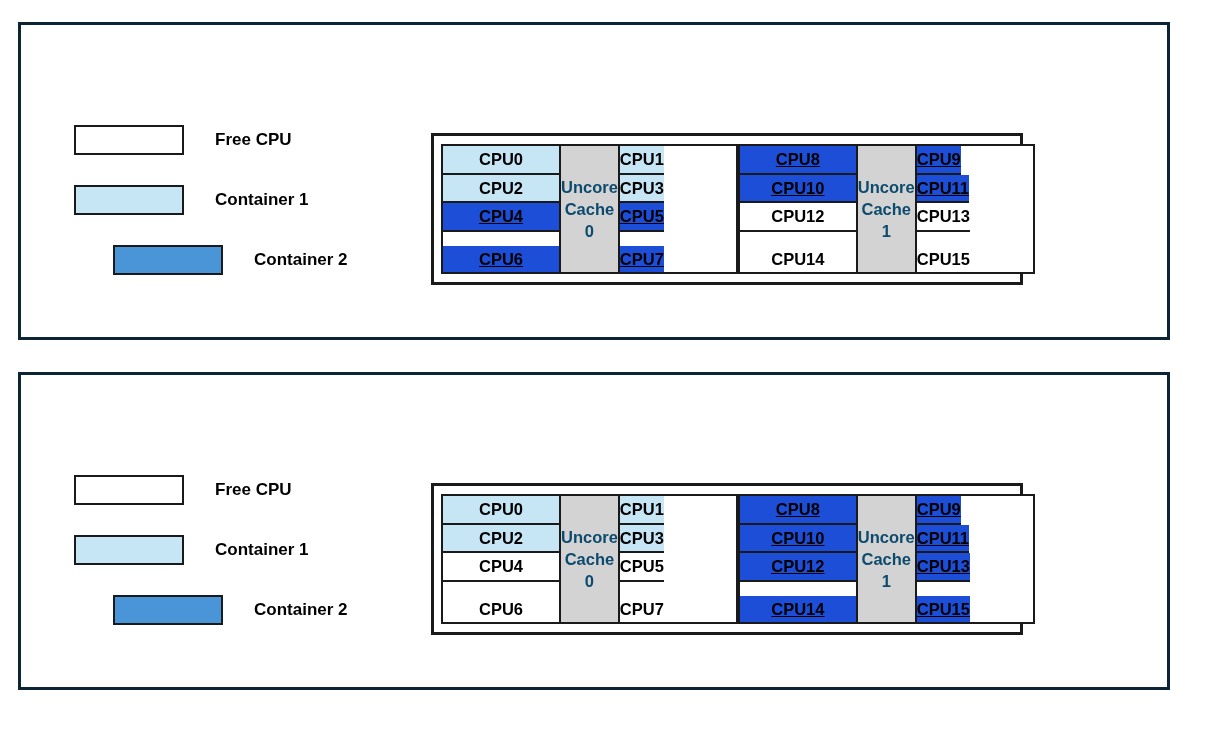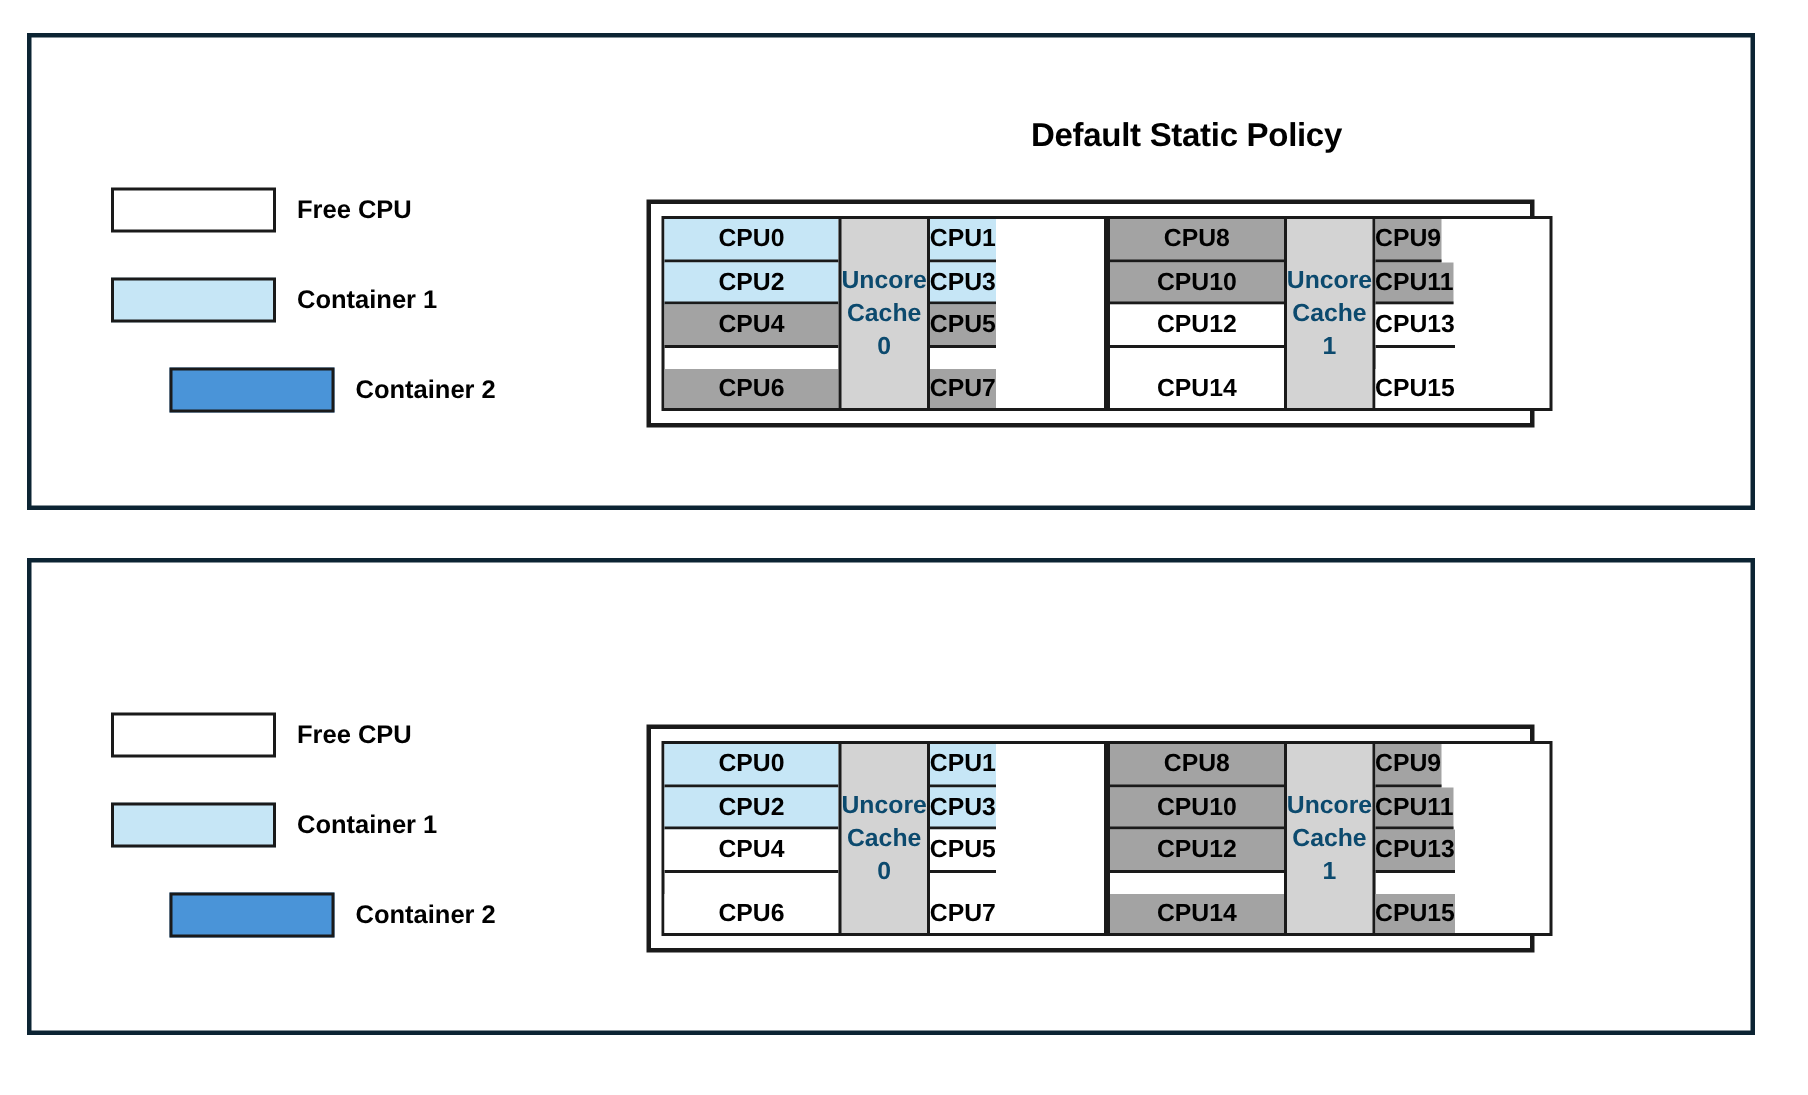--- a/index.html
+++ b/index.html
@@ -40,21 +40,21 @@
   }
   .legend-row:last-child { margin-bottom: 0; padding-left: 39px; }
   .swatch {
     width: 110px;
     height: 30px;
     border: 2px solid #1a1a1a;
     box-sizing: border-box;
     flex: 0 0 auto;
   }
   .legend-label {
-    margin-left: 14px;
+    margin-left: 31px;
     font-size: 17px;
     font-weight: bold;
     color: #000000;
     white-space: nowrap;
   }
 
   
   .diagram-title {
     position: absolute;
     top: 52px;
@@ -109,21 +109,21 @@
     justify-content: center;
     font-size: 16.5px;
     font-weight: bold;
     color: #000000;
     line-height: 1;
   }
   .cpu-cell:last-child { border-bottom: none; margin-top: 14px; }
 
   .cpu-free { background: #ffffff; }
   .cpu-c1   { background: #c6e6f6; }
-  .cpu-c2   { background: #a3a3a3; }
+  .cpu-c2   { background: #1d4ed8; text-decoration: underline; }
 
   .cache-box {
     flex: 1 1 auto;
     background: #d3d3d3;
     border-left: 2px solid #1a1a1a;
     border-right: 2px solid #1a1a1a;
     display: flex;
     flex-direction: column;
     align-items: center;
     justify-content: center;
@@ -147,21 +147,20 @@
     <div class="legend-row">
       <div class="swatch" style="background: rgb(198, 230, 246);"></div>
       <div class="legend-label">Container 1</div>
     </div>
     <div class="legend-row">
       <div class="swatch" style="background: rgb(74, 148, 216);"></div>
       <div class="legend-label">Container 2</div>
     </div>
   </div>
 
-  <div class="diagram-title" id="title-top">Default Static Policy</div>
 
   <div class="node-frame">
     <div class="cache-group">
         <div class="cpu-col left">
           <div class="cpu-cell cpu-c1">CPU0</div>
           <div class="cpu-cell cpu-c1">CPU2</div>
           <div class="cpu-cell cpu-c2">CPU4</div>
           <div class="cpu-cell cpu-c2">CPU6</div>
         </div>
         <div class="cache-box">

